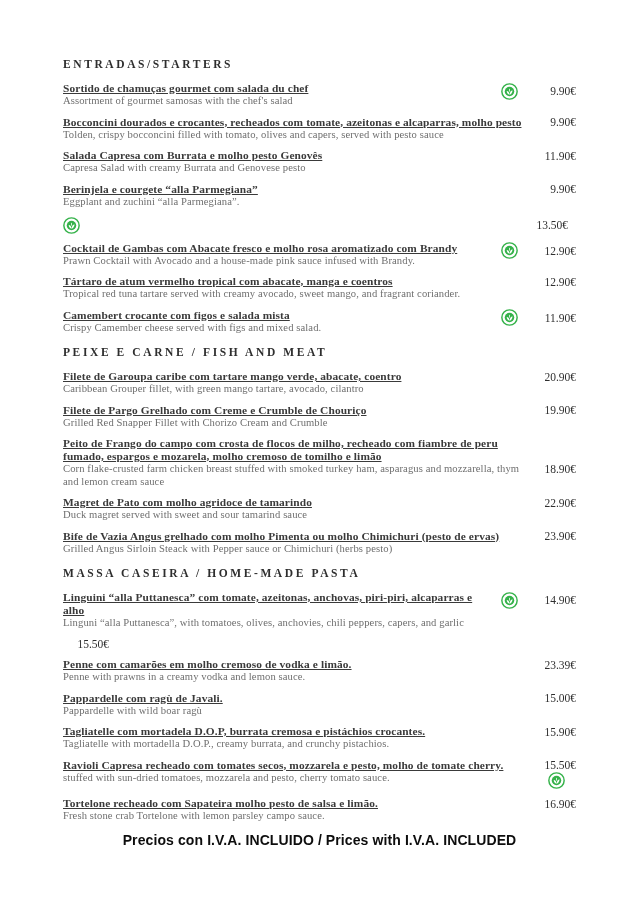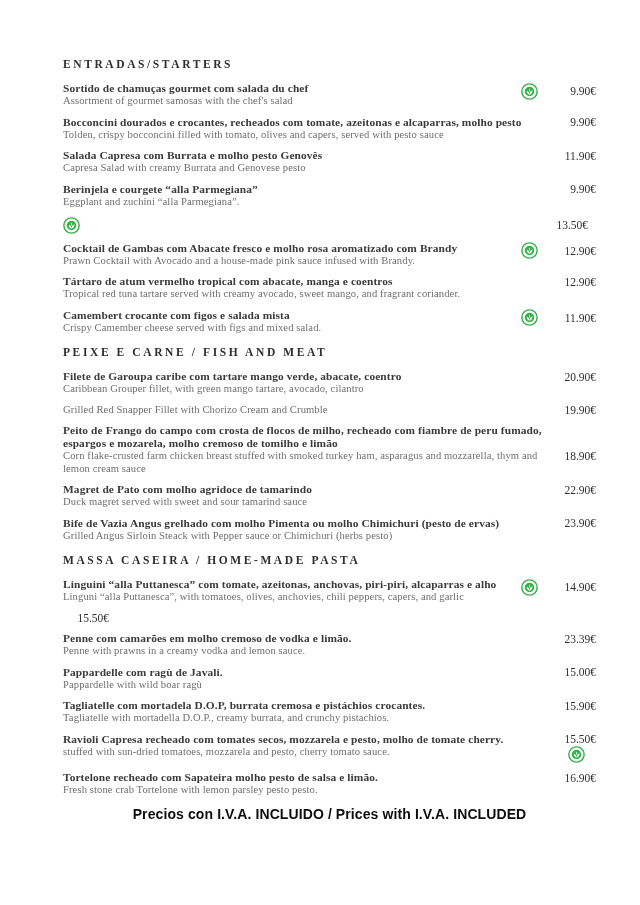--- a/index.html
+++ b/index.html
@@ -5,21 +5,21 @@
   * { margin: 0; padding: 0; box-sizing: border-box; }
   html, body { background: #ffffff; }
   body { font-family: "Liberation Serif", "DejaVu Serif", serif; }
 
   .page {
     position: relative;
     width: 640px;
     height: 905px;
     margin: 0 auto;
     background: #ffffff;
-    padding: 58px 44px 0 63px;
+    padding: 58px 64px 0 63px;
     overflow: hidden;
   }
 
   .section-title {
     font-size: 11.5px;
     font-weight: 700;
     letter-spacing: 2.6px;
     color: #2e2e2e;
     margin-bottom: 12px;
     white-space: nowrap;
@@ -33,20 +33,21 @@
     column-gap: 8px;
     align-items: start;
     margin-bottom: 8px;
   }
   .item-title {
     font-size: 11.4px;
     font-weight: 700;
     color: #3a3a3a;
     line-height: 13px;
     letter-spacing: 0.1px;
+    text-decoration: underline;
   }
   .item-desc {
     font-size: 10.6px;
     font-weight: 400;
     color: #6e6e6e;
     line-height: 12.5px;
     letter-spacing: 0.1px;
   }
   .item-right {
     display: flex;
@@ -218,20 +219,21 @@
       <div class="item-desc">Caribbean Grouper fillet, with green mango tartare, avocado, cilantro</div>
     </div>
     <div class="item-right">
 
       <div class="item-price">20.90€</div>
     </div>
   </div>
 
   <div class="menu-item">
     <div class="item-text">
+      <div class="item-title">Filete de Pargo Grelhado com Creme e Crumble de Chouriço</div>
       <div class="item-desc">Grilled Red Snapper Fillet with Chorizo Cream and Crumble</div>
     </div>
     <div class="item-right">
 
       <div class="item-price">19.90€</div>
     </div>
   </div>
 
   <div class="menu-item price-offset">
     <div class="item-text">
@@ -345,21 +347,21 @@
           <rect x="9.6" y="6.8" width="0.9" height="3.4" rx="0.4" fill="#ffffff"></rect>
         </svg>
       </span>
       <div class="item-price">15.50€</div>
     </div>
   </div>
 
   <div class="menu-item">
     <div class="item-text">
       <div class="item-title">Tortelone recheado com Sapateira molho pesto de salsa e limão.</div>
-      <div class="item-desc">Fresh stone crab Tortelone with lemon parsley pesto pesto.</div>
+      <div class="item-desc">Fresh stone crab Tortelone with lemon parsley campo sauce.</div>
     </div>
     <div class="item-right">
 
       <div class="item-price">16.90€</div>
     </div>
   </div>
 </div>
   </section>
 </main>
 

